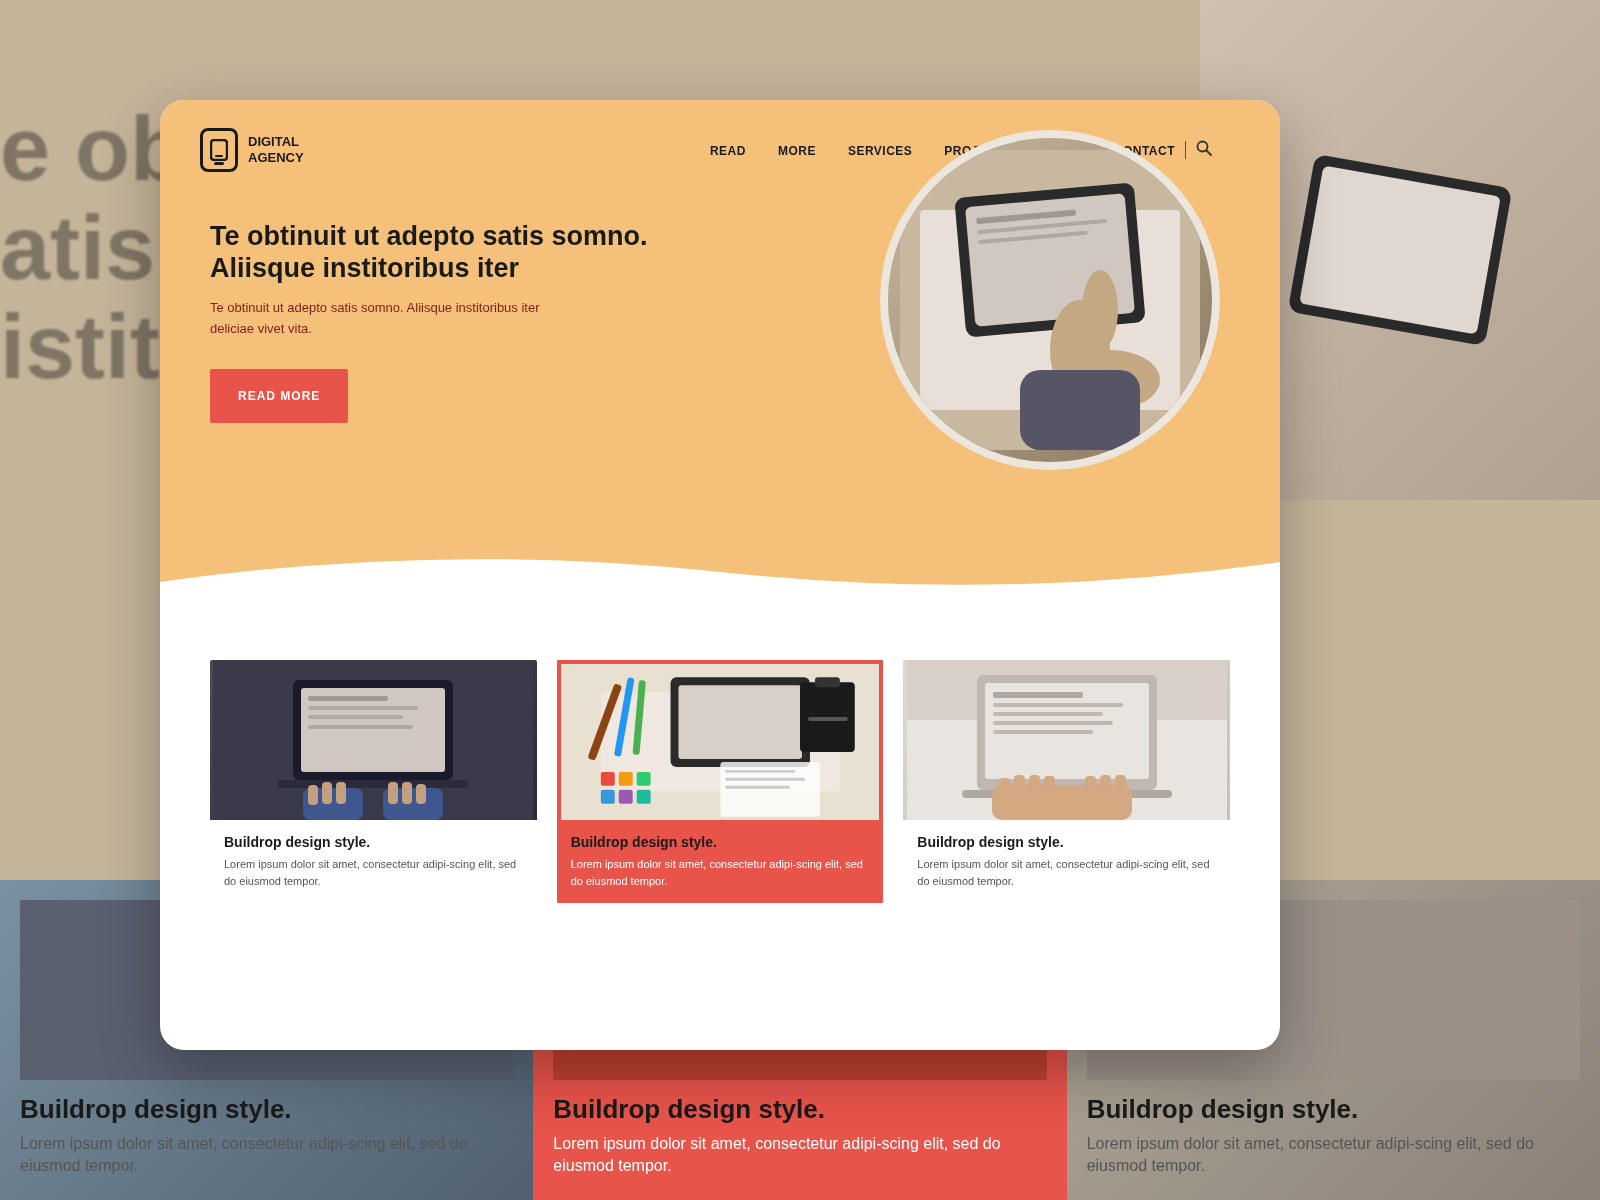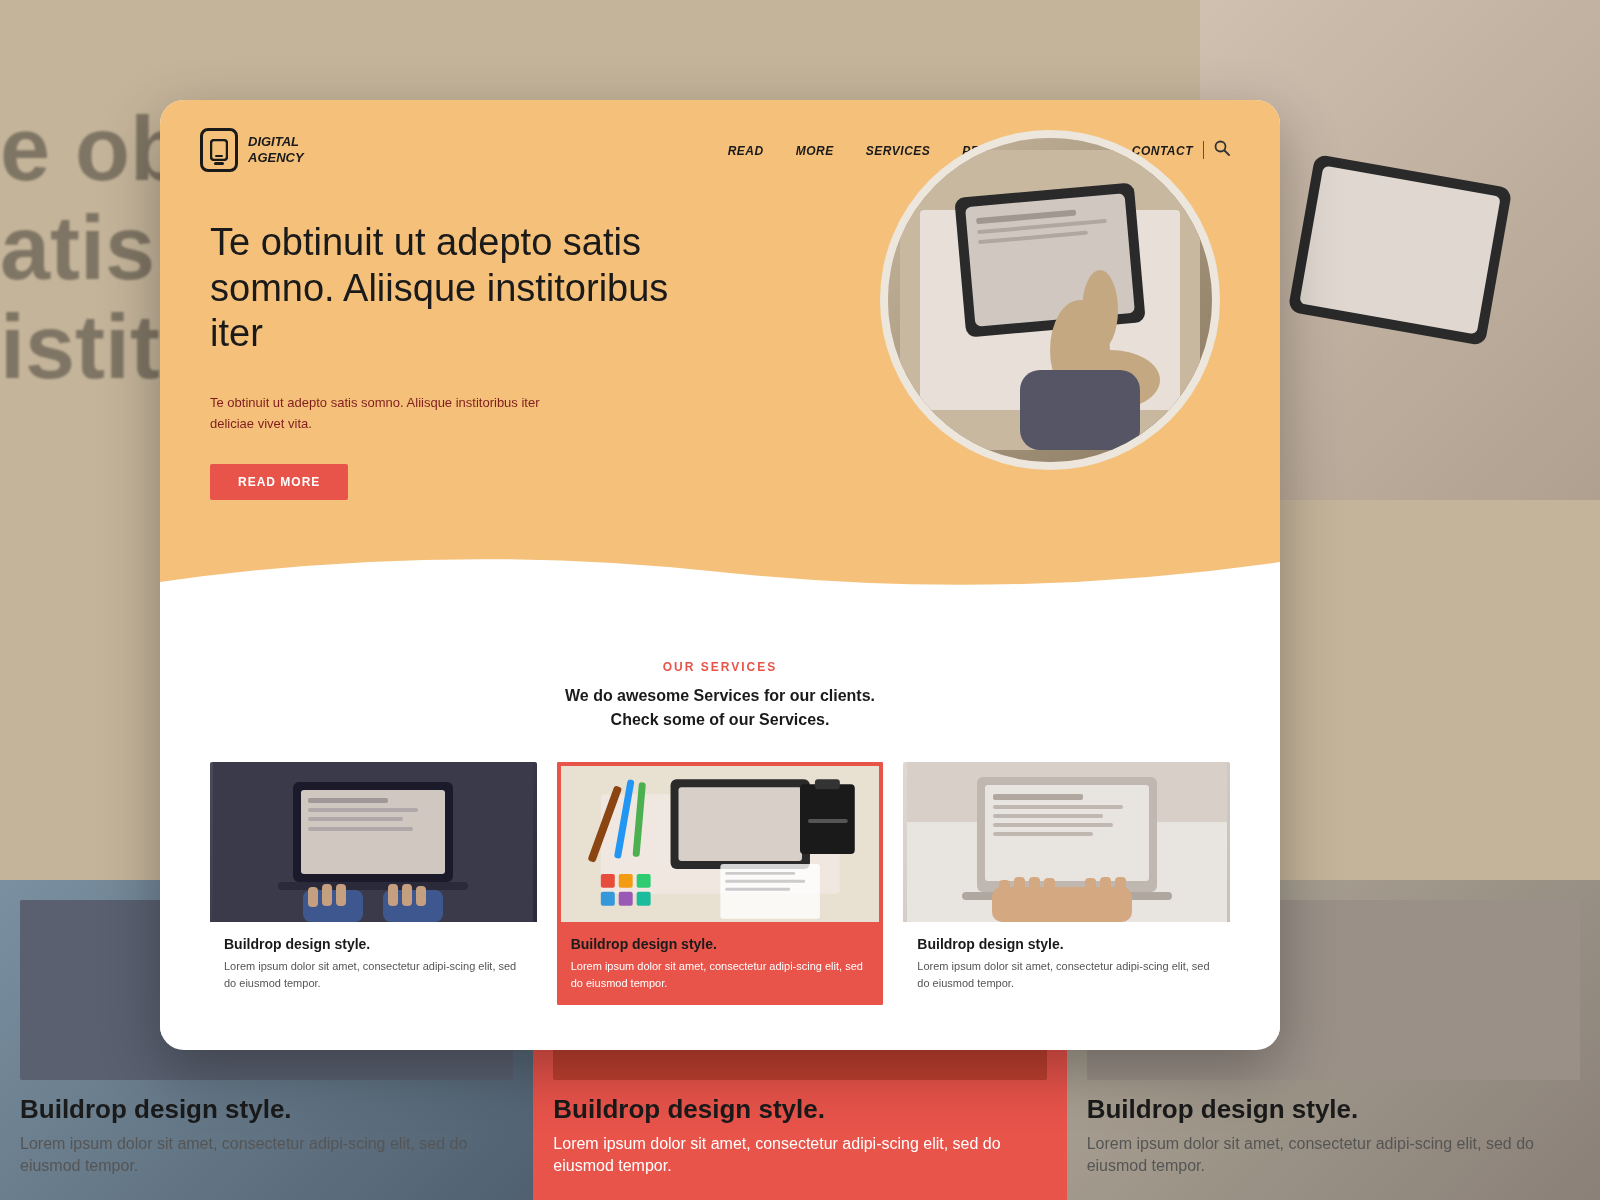--- a/index.html
+++ b/index.html
@@ -108,24 +108,23 @@
       bottom: -2px;
       left: 0;
       width: 100%;
       z-index: 2;
     }
 
     
     .navbar {
       display: flex;
       align-items: center;
-      padding: 28px 50px 0 40px;
+      padding: 28px 68px 0 40px;
       position: relative;
       z-index: 5;
-      font-style: italic;
     }
 
     .logo {
       display: flex;
       align-items: center;
       gap: 10px;
       margin-right: auto;
     }
 
     .logo-icon {
@@ -190,40 +189,40 @@
     
     .hero-content {
       position: absolute;
       left: 50px;
       top: 120px;
       z-index: 5;
       max-width: 500px;
     }
 
     .hero-title {
-      font-size: 38px;
-      font-weight: 400;
+      font-size: 27px;
+      font-weight: 700;
       color: #1a1a1a;
       line-height: 1.2;
-      margin-bottom: 36px;
+      margin-bottom: 13px;
     }
 
     .hero-subtitle {
       font-size: 13px;
       color: #7f1d1d;
       line-height: 1.6;
       margin-bottom: 30px;
       max-width: 360px;
     }
 
     .btn-read-more {
       background: #e8534a;
       color: #fff;
       border: none;
-      padding: 11px 28px;
+      padding: 20px 28px;
       font-size: 12px;
       font-weight: 700;
       letter-spacing: 1px;
       cursor: pointer;
       border-radius: 2px;
       text-transform: uppercase;
     }
 
     
     .hero-circle-img {
@@ -444,27 +443,20 @@
     </div>
 
     <svg class="hero-wave" viewBox="0 0 1120 80" preserveAspectRatio="none" xmlns="http://www.w3.org/2000/svg">
       <path d="M0,80 L0,40 Q280,0 560,30 Q840,60 1120,20 L1120,80 Z" fill="#ffffff"></path>
     </svg>
 
   </div>
 
   <div class="services-section">
 
-    <div class="services-header">
-      <div class="services-label">OUR SERVICES</div>
-      <div class="services-title">
-        <div>We do awesome Services for our clients.</div>
-        <div>Check some of our Services.</div>
-      </div>
-    </div>
 
     <div class="services-grid">
 
       <div class="service-card">
         <div class="service-img-placeholder laptop-dark">
           <svg width="320" height="160" viewBox="0 0 320 160" xmlns="http://www.w3.org/2000/svg">
             <rect width="320" height="160" fill="#3a3a4a"></rect>
 
             <rect x="80" y="20" width="160" height="100" rx="6" fill="#1a1a2a"></rect>
             <rect x="88" y="28" width="144" height="84" rx="3" fill="#d0c8c0"></rect>

